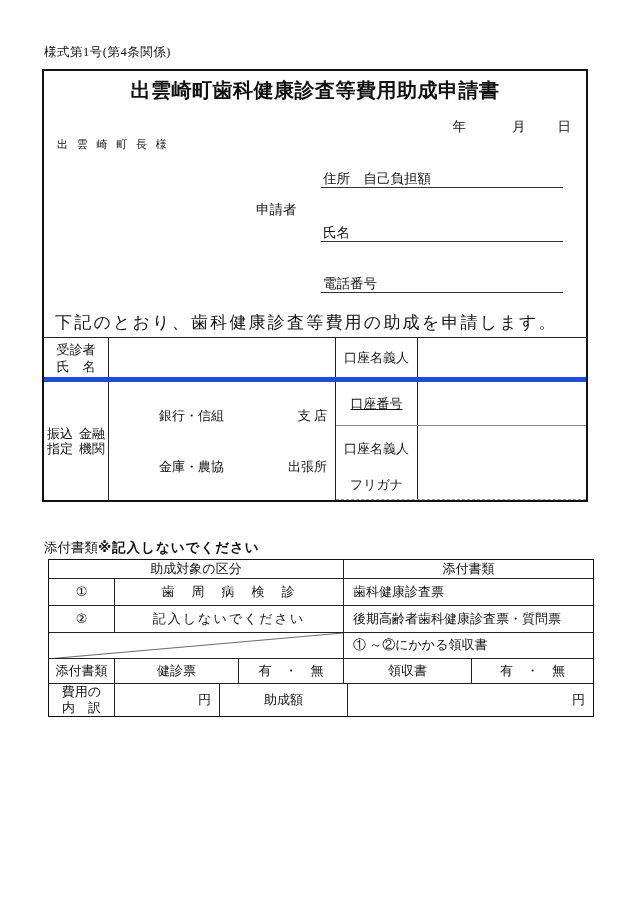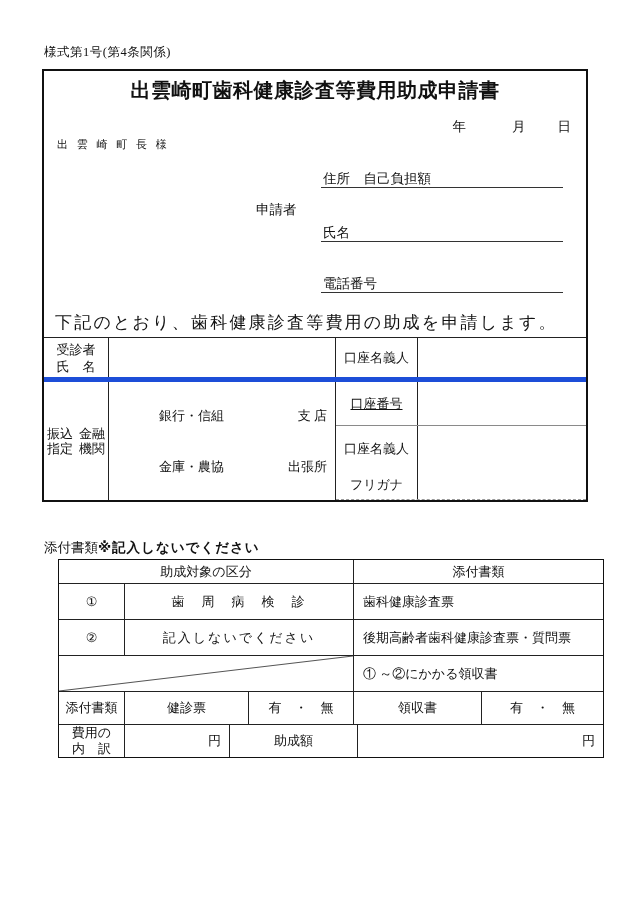--- a/index.html
+++ b/index.html
@@ -52,21 +52,21 @@
   .sub{display:flex;}
   .sub .lab{width:82px;}
   .sub .val{flex:1;}
   .sub1{height:43px;border-bottom:1px solid #8a8a8a;text-decoration:underline;}
   .sub2{height:28px;border-bottom:1px dashed #999;}
   .sub3{flex:1;}
   
   .office-heading{left:44px;top:539px;font-size:13.5px;}
   .office-heading .warn{font-weight:bold;margin-left:0;letter-spacing:1px;}
   .t2{
-    left:58px;top:559px;width:546px;height:199px;
+    left:48px;top:559px;width:546px;height:158px;
     border:1.5px solid #111;box-sizing:border-box;
     display:flex;flex-direction:column;font-size:13px;
   }
   .t2 .r{display:flex;border-bottom:1px solid #222;}
   .t2 .r1{height:23px;}
   .t2 .r2,.t2 .r3,.t2 .r4{height:35px;}
   .t2 .r5{height:32px;}
   .t2 .r6{flex:1;border-bottom:none;}
   .t2 .ca{width:295px;}
   .t2 .cb{flex:1;}

